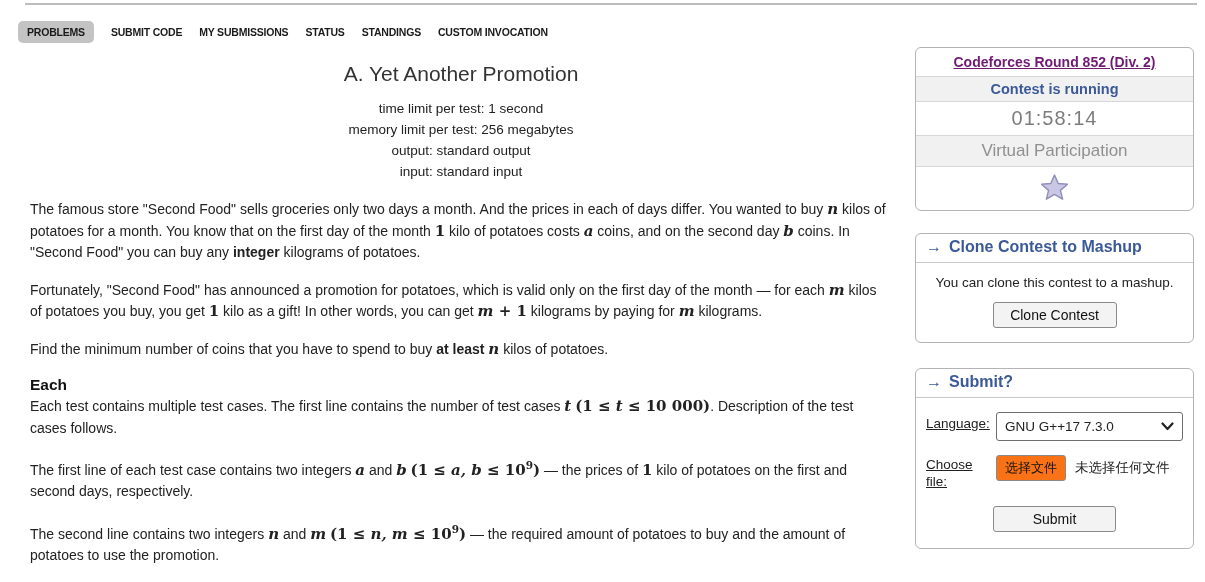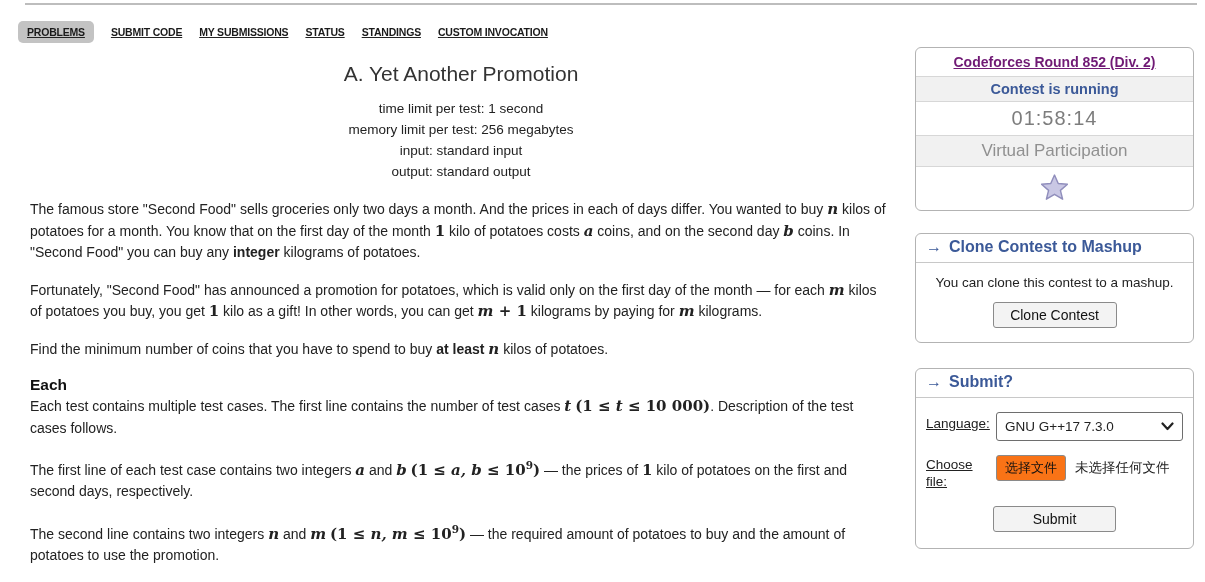--- a/index.html
+++ b/index.html
@@ -6,21 +6,21 @@
   html,body { width:1205px; height:582px; }
   body {
     font-family: "Liberation Sans", sans-serif;
     background:#fff; color:#222;
     position:relative; overflow:hidden;
   }
   
   .topline { position:absolute; top:3px; left:25px; width:1172px; height:2px; background:#bdbdbd; }
 
   
-  .tabs { position:absolute; top:21px; left:18px; display:flex; align-items:center; gap:17px;text-decoration:underline; }
+  .tabs { position:absolute; top:21px; left:18px; display:flex; align-items:center; gap:17px; }
   .tab {
     font-size:10.5px; font-weight:bold; letter-spacing:-0.2px; color:#1a1a1a;
     text-decoration:none; cursor:pointer; white-space:nowrap; padding:5px 0;
   }
   .tab.active { background:var(--tab_active_bg,#c3c3c3); border-radius:5px; padding:5px 9px; }
 
   
   .content { position:absolute; left:30px; top:62px; width:862px; }
   .problem-title { font-size:21px; font-weight:400; color:#333; text-align:center; margin-bottom:12px; }
   .limits { text-align:center; font-size:13.5px; line-height:21px; color:#222; margin-bottom:17px; }
@@ -87,22 +87,22 @@
   <a class="tab">STATUS</a>
   <a class="tab">STANDINGS</a>
   <a class="tab">CUSTOM INVOCATION</a>
 </nav>
 
 <main class="content">
   <h1 class="problem-title">A. Yet Another Promotion</h1>
   <div class="limits">
     <div>time limit per test: 1 second</div>
     <div>memory limit per test: 256 megabytes</div>
+    <div>output: standard output</div>
     <div>input: standard input</div>
-    <div>output: standard output</div>
   </div>
 
   <p><span>The famous store "Second Food" sells groceries only two days a month. And the prices in each of days differ. You wanted to buy </span><span class="seg-m">n</span><span> kilos of potatoes for a month. You know that on the first day of the month </span><span class="seg-mn">1</span><span> kilo of potatoes costs </span><span class="seg-m">a</span><span> coins, and on the second day </span><span class="seg-m">b</span><span> coins. In "Second Food" you can buy any </span><span class="seg-b">integer</span><span> kilograms of potatoes.</span></p>
   <p><span>Fortunately, "Second Food" has announced a promotion for potatoes, which is valid only on the first day of the month — for each </span><span class="seg-m">m</span><span> kilos of potatoes you buy, you get </span><span class="seg-mn">1</span><span> kilo as a gift! In other words, you can get </span><span class="seg-m">m</span><span class="seg-mn"> + 1</span><span> kilograms by paying for </span><span class="seg-m">m</span><span> kilograms.</span></p>
   <p><span>Find the minimum number of coins that you have to spend to buy </span><span class="seg-b">at least</span><span> </span><span class="seg-m">n</span><span> kilos of potatoes.</span></p>
 
   <h3>Each</h3>
   <p><span>Each test contains multiple test cases. The first line contains the number of test cases </span><span class="seg-m">t</span><span> </span><span class="seg-mn">(1 ≤ </span><span class="seg-m">t</span><span class="seg-mn"> ≤ 10 000)</span><span>. Description of the test cases follows.</span></p>
   <p><span>The first line of each test case contains two integers </span><span class="seg-m">a</span><span> and </span><span class="seg-m">b</span><span> </span><span class="seg-mn">(1 ≤ </span><span class="seg-m">a, b</span><span class="seg-mn"> ≤ 10</span><sup class="seg-mn">9</sup><span class="seg-mn">)</span><span> — the prices of </span><span class="seg-mn">1</span><span> kilo of potatoes on the first and second days, respectively.</span></p>
   <p><span>The second line contains two integers </span><span class="seg-m">n</span><span> and </span><span class="seg-m">m</span><span> </span><span class="seg-mn">(1 ≤ </span><span class="seg-m">n, m</span><span class="seg-mn"> ≤ 10</span><sup class="seg-mn">9</sup><span class="seg-mn">)</span><span> — the required amount of potatoes to buy and the amount of potatoes to use the promotion.</span></p>

